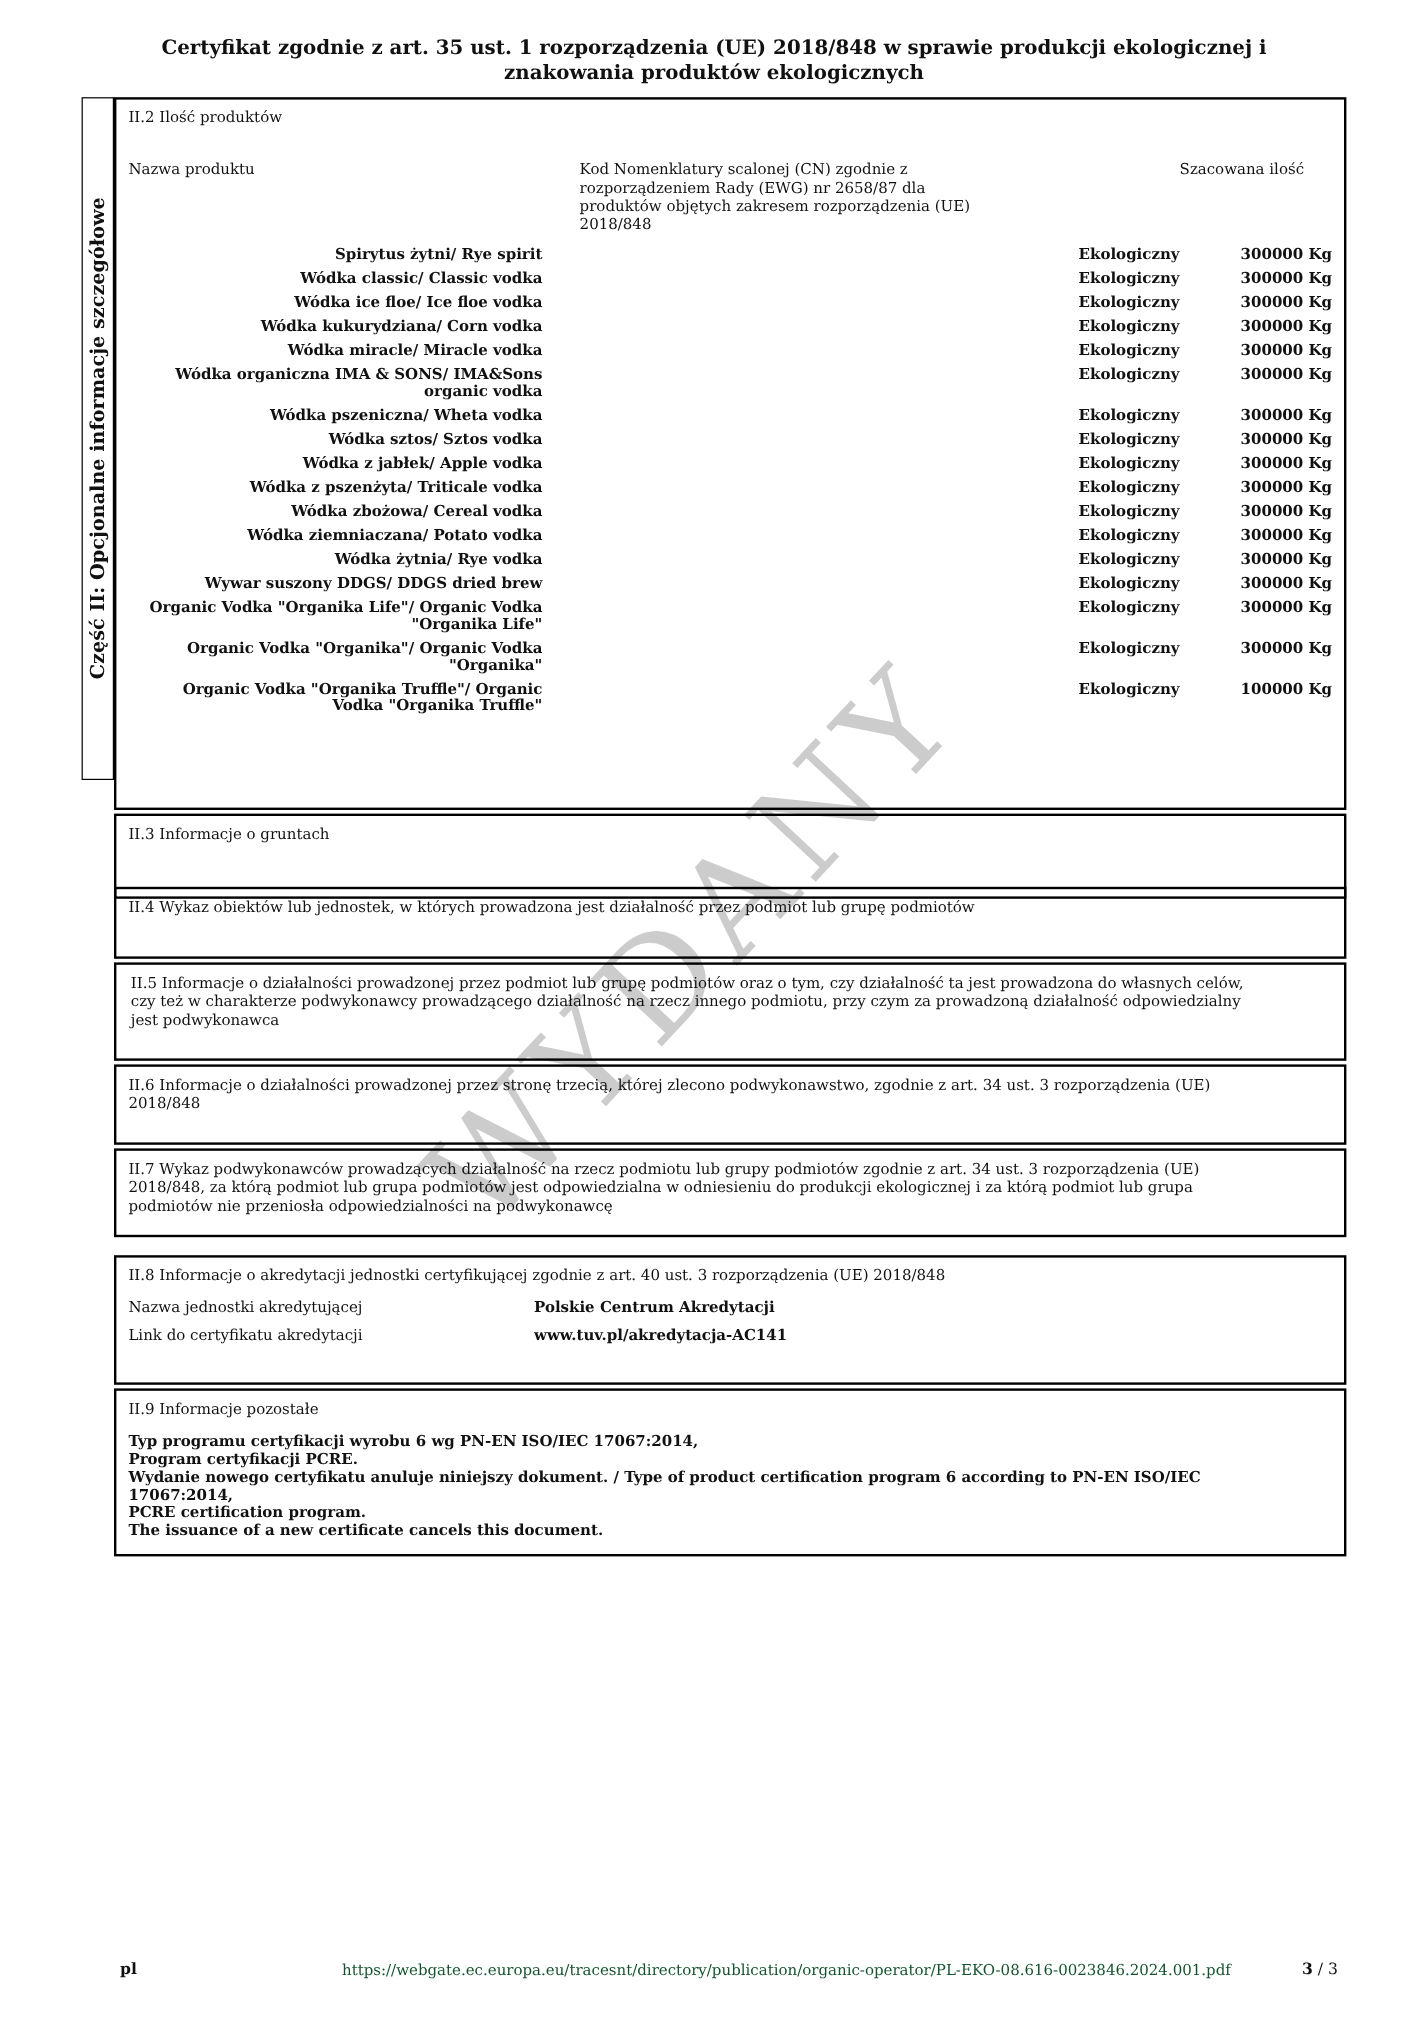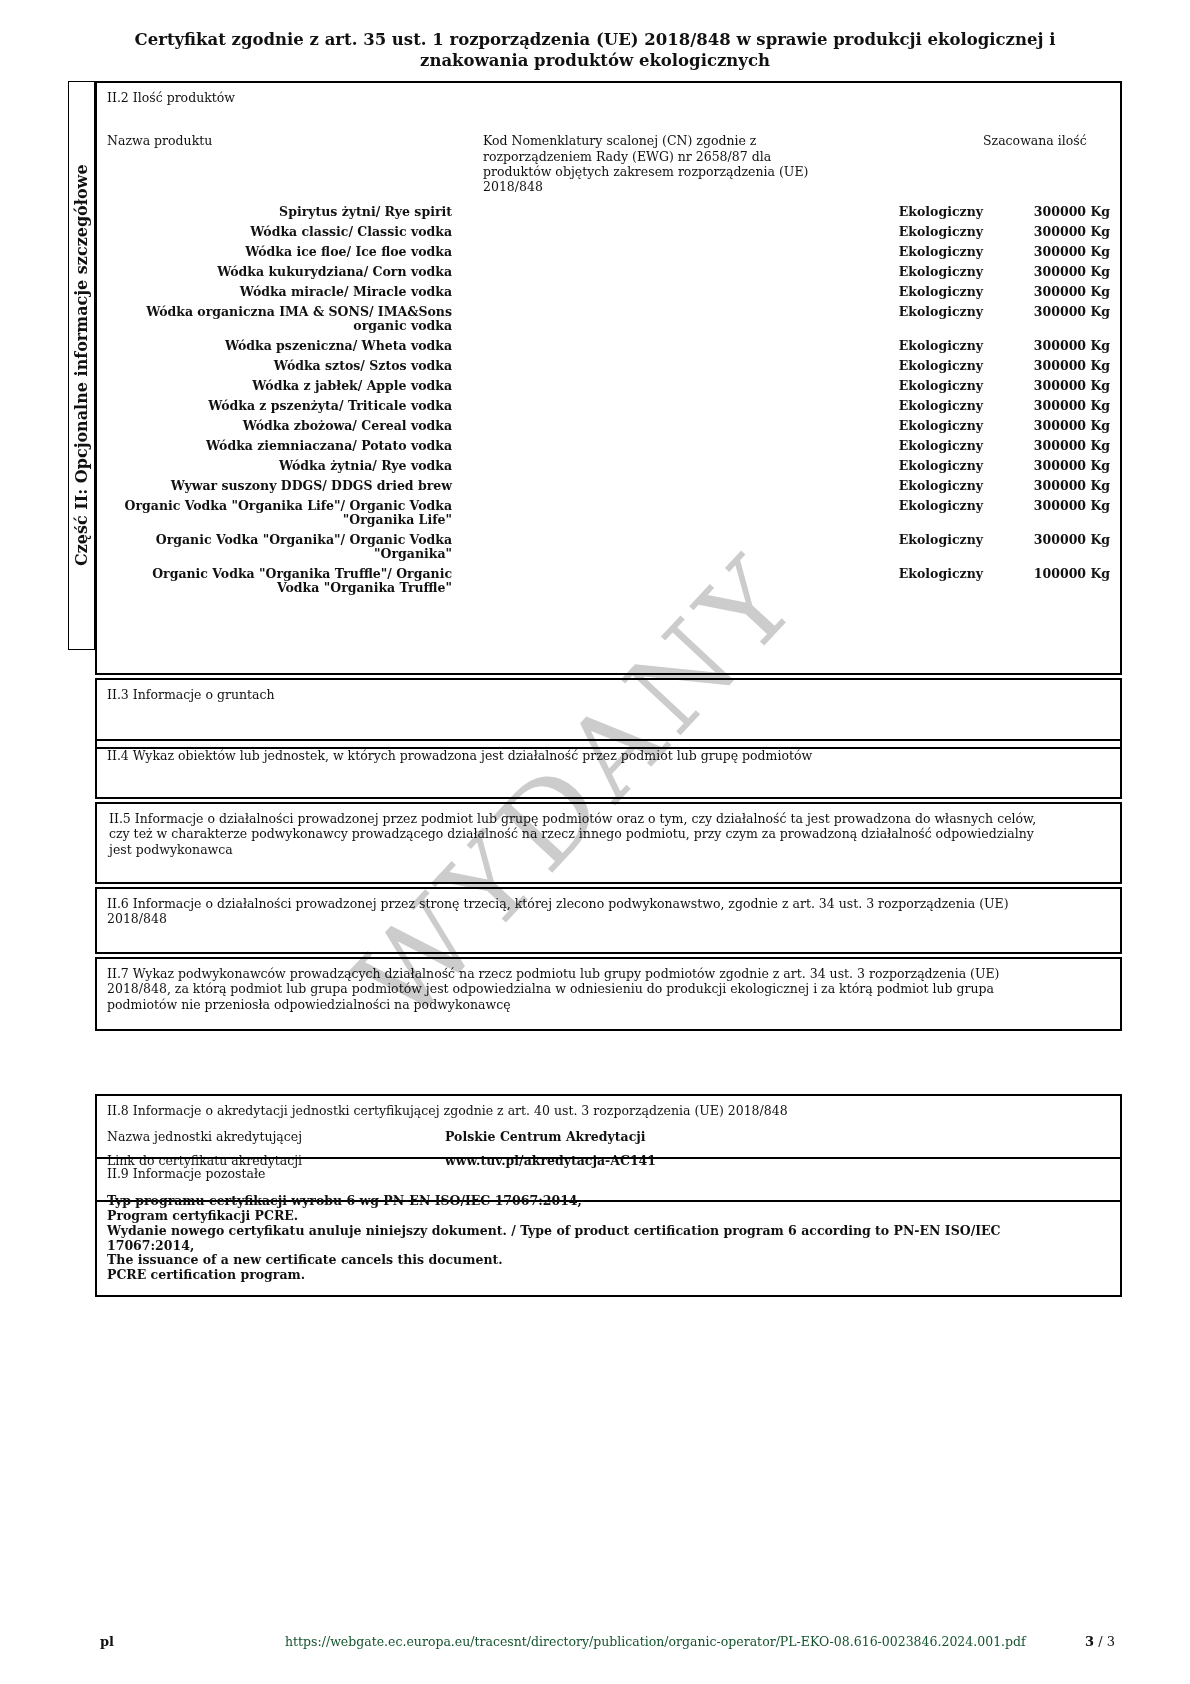--- a/index.html
+++ b/index.html
@@ -42,21 +42,21 @@
     padding:7px 10px; font-size:12.5px; z-index:1;
   }
   .box .sec-label { font-size:12.5px; font-weight:normal; max-width:950px; line-height:1.22; }
 
   .b-ii2 { top:81px;  height:594px; }
   .b-ii3 { top:678px; height:71px; }
   .b-ii4 { top:739px; height:60px; }
   .b-ii5 { top:802px; height:82px;padding-left:12px; }
   .b-ii6 { top:887px; height:67px; }
   .b-ii7 { top:957px; height:74px; }
-  .b-ii8 { top:1094px; height:108px; }
+  .b-ii8 { top:1046px; height:108px; }
   .b-ii9 { top:1157px; height:140px; }
 
   .tbl-header {
     display:grid; grid-template-columns:376px 500px 1fr;
     margin-top:28px; line-height:1.22;
   }
   .tbl-header .cn { max-width:330px; }
 
   .product-rows { margin-top:11px; }
   .product-row {
@@ -238,22 +238,22 @@
       </div>
     </div>
   </div>
 
   <div class="box b-ii9">
     <div class="sec-label">II.9 Informacje pozostałe</div>
     <div class="ii9-lines">
       <div>Typ programu certyfikacji wyrobu 6 wg PN-EN ISO/IEC 17067:2014,</div>
       <div>Program certyfikacji PCRE.</div>
       <div>Wydanie nowego certyfikatu anuluje niniejszy dokument. / Type of product certification program 6 according to PN-EN ISO/IEC 17067:2014,</div>
+      <div>PCRE certification program.</div>
       <div>The issuance of a new certificate cancels this document.</div>
-      <div>PCRE certification program.</div>
     </div>
   </div>
 
   <div class="footer">
     <span class="lang">pl</span>
     <span class="doc-url">https://webgate.ec.europa.eu/tracesnt/directory/publication/organic-operator/PL-EKO-08.616-0023846.2024.001.pdf</span>
     <span class="pagenum"><span class="cur">3</span> <span>/</span> <span>3</span></span>
   </div>
 
 </div>

